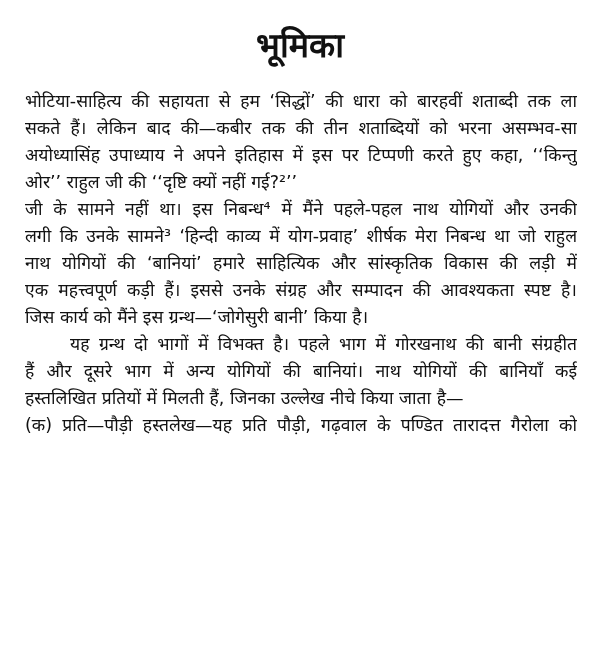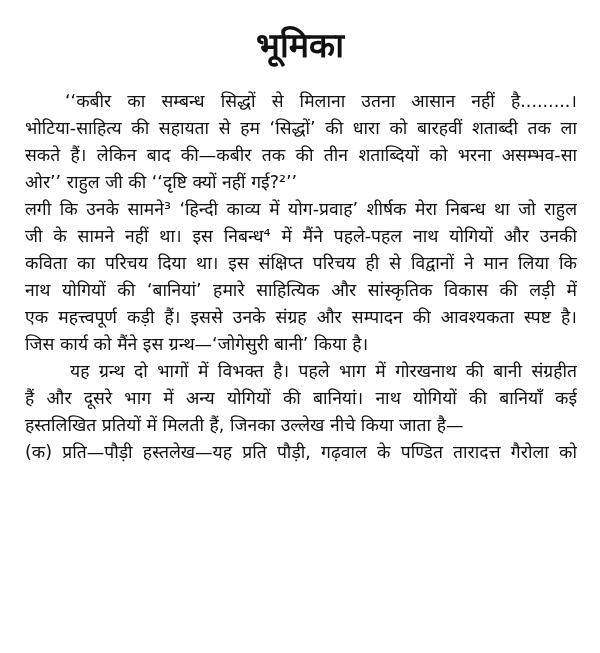--- a/index.html
+++ b/index.html
@@ -29,27 +29,26 @@
   .line.indent { padding-left: 45px; }
   .line.indent-quote { padding-left: 40px; }
 </style>
 </head>
 <body>
 
 <div class="page">
   <div class="title">भूमिका</div>
 
   <div class="body-text">
-    <div class="line indent-quote">‘‘कबीर का सम्बन्ध सिद्धों से मिलाना उतना आसान नहीं है.........।</div>
     <div class="line">भोटिया-साहित्य की सहायता से हम ‘सिद्धों’ की धारा को बारहवीं शताब्दी तक ला</div>
     <div class="line">सकते हैं। लेकिन बाद की—कबीर तक की तीन शताब्दियों को भरना असम्भव-सा</div>
+    <div class="line">अयोध्यासिंह उपाध्याय ने अपने इतिहास में इस पर टिप्पणी करते हुए कहा, ‘‘किन्तु</div>
     <div class="line last">ओर’’ राहुल जी की ‘‘दृष्टि क्यों नहीं गई?²’’</div>
+    <div class="line">जी के सामने नहीं था। इस निबन्ध⁴ में मैंने पहले-पहल नाथ योगियों और उनकी</div>
     <div class="line">लगी कि उनके सामने³ ‘हिन्दी काव्य में योग-प्रवाह’ शीर्षक मेरा निबन्ध था जो राहुल</div>
-    <div class="line">जी के सामने नहीं था। इस निबन्ध⁴ में मैंने पहले-पहल नाथ योगियों और उनकी</div>
-    <div class="line">कविता का परिचय दिया था। इस संक्षिप्त परिचय ही से विद्वानों ने मान लिया कि</div>
     <div class="line">नाथ योगियों की ‘बानियां’ हमारे साहित्यिक और सांस्कृतिक विकास की लड़ी में</div>
     <div class="line">एक महत्त्वपूर्ण कड़ी हैं। इससे उनके संग्रह और सम्पादन की आवश्यकता स्पष्ट है।</div>
     <div class="line last">जिस कार्य को मैंने इस ग्रन्थ—‘जोगेसुरी बानी’ किया है।</div>
     <div class="line indent">यह ग्रन्थ दो भागों में विभक्त है। पहले भाग में गोरखनाथ की बानी संग्रहीत</div>
     <div class="line">हैं और दूसरे भाग में अन्य योगियों की बानियां। नाथ योगियों की बानियाँ कई</div>
     <div class="line last">हस्तलिखित प्रतियों में मिलती हैं, जिनका उल्लेख नीचे किया जाता है—</div>
     <div class="line">(क)  प्रति—पौड़ी हस्तलेख—यह प्रति पौड़ी, गढ़वाल के पण्डित तारादत्त गैरोला को</div>
   </div>
 </div>
 

